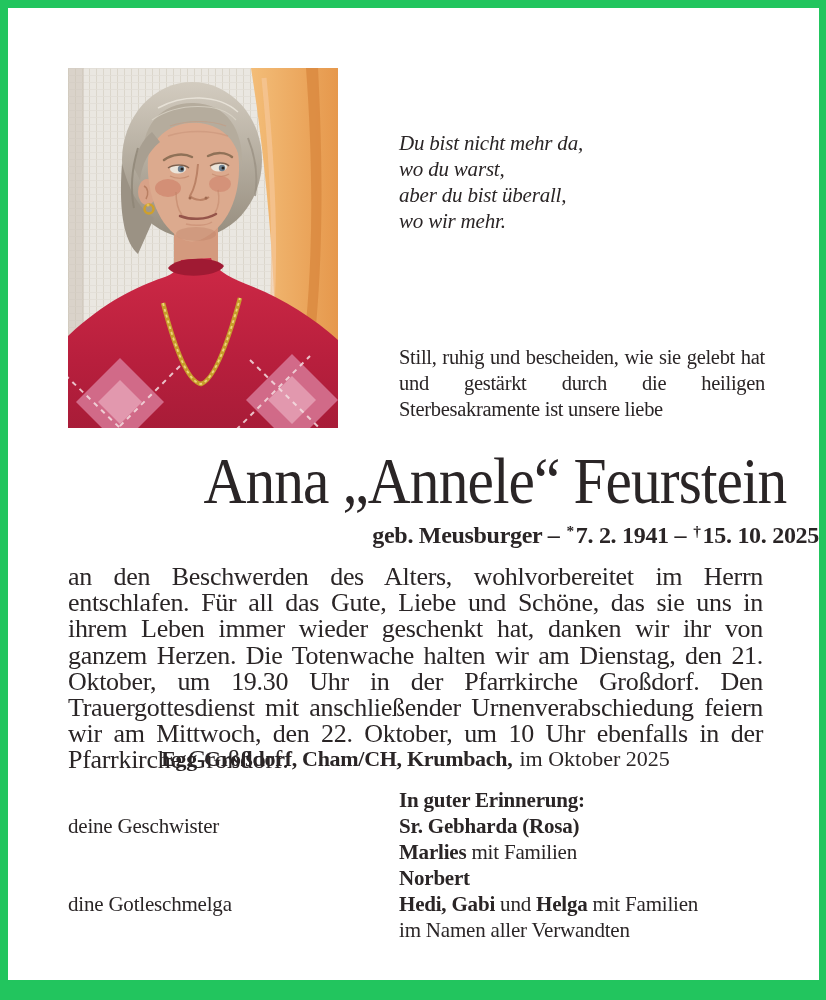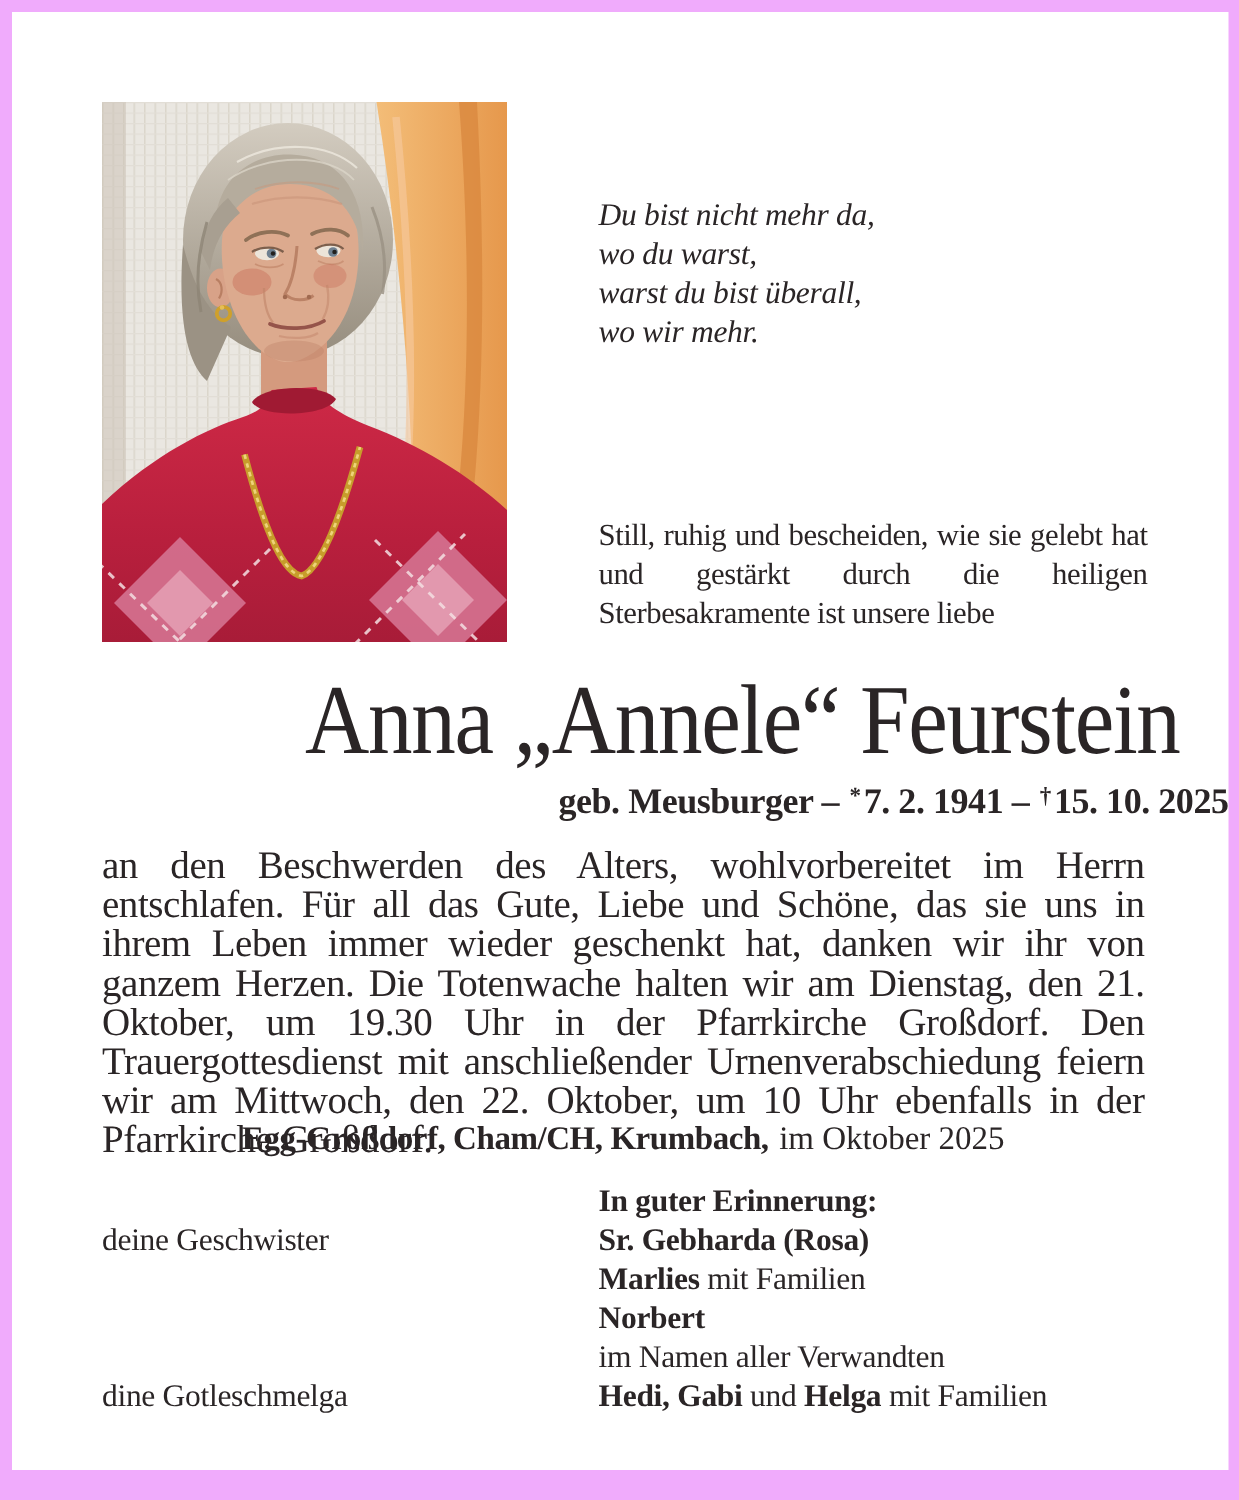--- a/index.html
+++ b/index.html
@@ -1,16 +1,16 @@
 <!DOCTYPE html>
 <html lang="de"><head>
 <meta charset="utf-8">
 <style>
   html,body{margin:0;padding:0;background:#ffffff;}
-  .stage{position:relative;width:826px;height:1000px;background:#f0abfc;overflow:hidden;
+  .stage{position:relative;width:826px;height:1000px;background:#22c55e;overflow:hidden;
          font-family:"Liberation Serif","DejaVu Serif",serif;color:#2a2526;}
   .card{position:absolute;left:8px;top:8px;width:811px;height:972px;background:#ffffff;}
 
   .photo{position:absolute;left:60px;top:60px;width:270px;height:360px;overflow:hidden;}
   .photo svg{display:block;}
 
   .quote{position:absolute;left:391px;top:122px;width:360px;
          font-style:italic;font-size:21px;line-height:26px;letter-spacing:-0.2px;}
 
   .intro{position:absolute;left:391px;top:336px;width:366px;
@@ -136,21 +136,21 @@
         </g>
 
         <path d="M95,235 C110,292 122,314 133,316 C146,312 160,274 172,230" fill="none" stroke="#c79d2b" stroke-width="4.5"></path>
         <path d="M95,235 C110,292 122,314 133,316 C146,312 160,274 172,230" fill="none" stroke="#eed37a" stroke-width="1.8" stroke-dasharray="3 3"></path>
       </svg>
     </div>
 
     <div class="quote">
       <div>Du bist nicht mehr da,</div>
       <div>wo du warst,</div>
-      <div>warst du bist überall,</div>
+      <div>aber du bist überall,</div>
       <div>wo wir mehr.</div>
     </div>
 
     <div class="intro">Still, ruhig und bescheiden, wie sie gelebt hat und gestärkt durch die heiligen Sterbesakramente ist unsere liebe</div>
 
     <div class="name">
       <span class="name-inner">Anna „Annele“ Feurstein</span>
     </div>
 
     <div class="subtitle">
@@ -172,23 +172,23 @@
       </div>
       <div class="r-row">
         <span class="r-lbl"></span>
         <span class="r-val"><b>Marlies</b><span> mit Familien</span><b></b><span></span></span>
       </div>
       <div class="r-row">
         <span class="r-lbl"></span>
         <span class="r-val"><b>Norbert</b><span></span><b></b><span></span></span>
       </div>
       <div class="r-row">
+        <span class="r-lbl">dine Gotleschmelga</span>
+        <span class="r-val"><b>Hedi, Gabi</b><span> und </span><b>Helga</b><span> mit Familien</span></span>
+      </div>
+      <div class="r-row">
         <span class="r-lbl"></span>
         <span class="r-val"><b></b><span>im Namen aller Verwandten</span><b></b><span></span></span>
-      </div>
-      <div class="r-row">
-        <span class="r-lbl">dine Gotleschmelga</span>
-        <span class="r-val"><b>Hedi, Gabi</b><span> und </span><b>Helga</b><span> mit Familien</span></span>
       </div>
     </div>
 
   </div>
 </div>
 
 </body></html>

